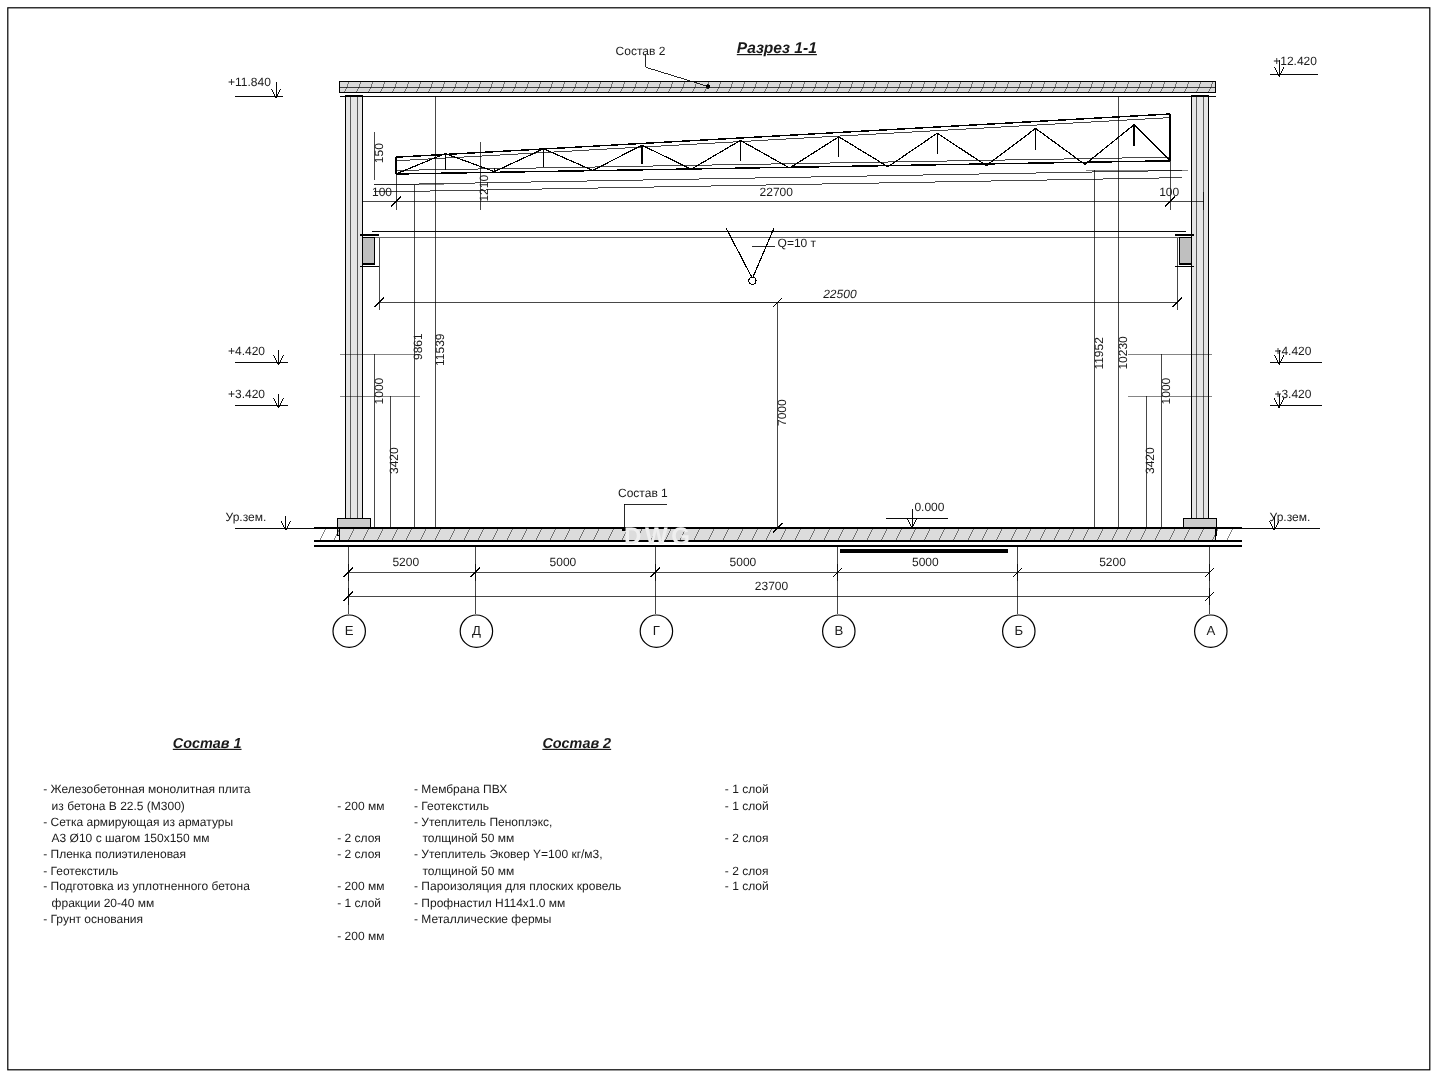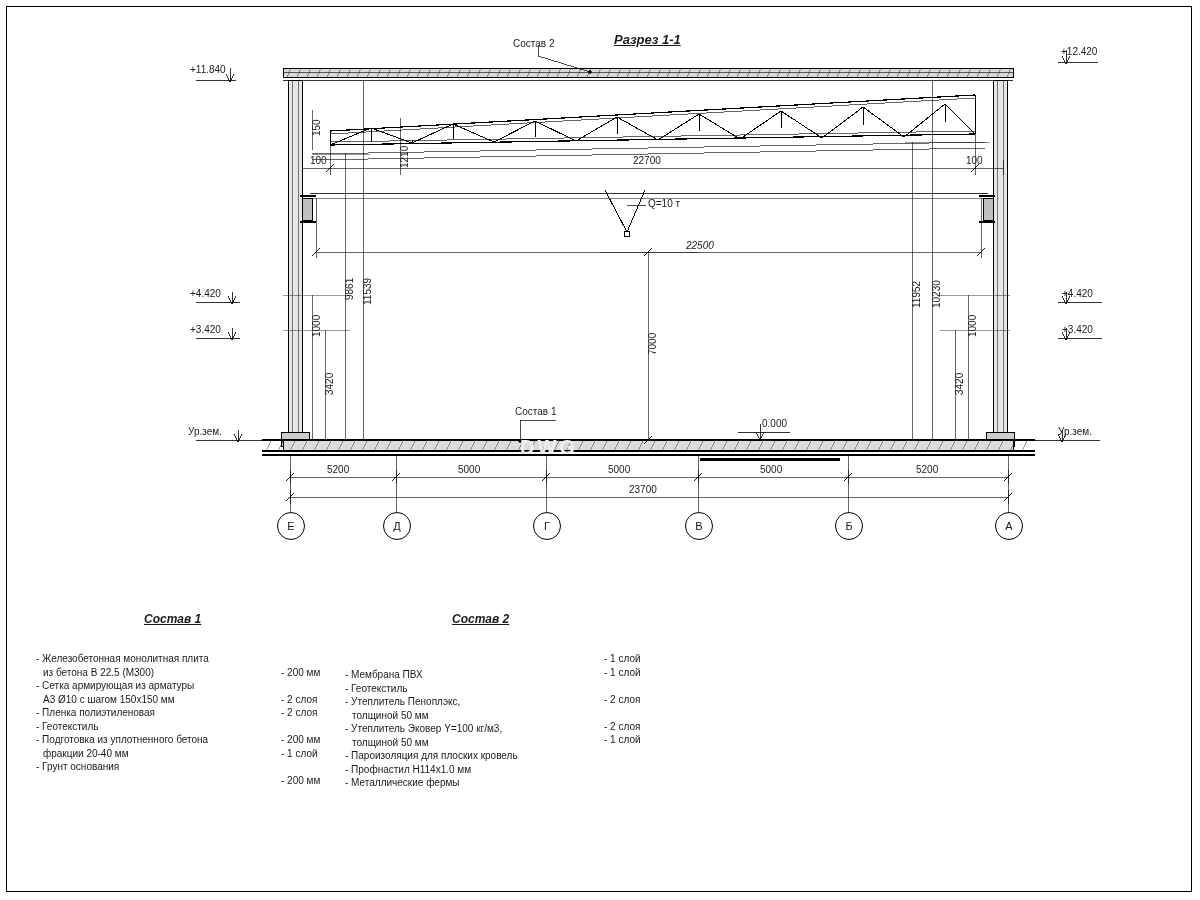--- a/index.html
+++ b/index.html
@@ -477,21 +477,21 @@
     <div class="row" style="margin-top:13.5px">- 200 мм</div>
     <div class="row" style="margin-top:13.5px">- 2 слоя</div>
     <div class="row">- 2 слоя</div>
     <div class="row" style="margin-top:13.5px">- 200 мм</div>
     <div class="row">- 1 слой</div>
     <div class="row" style="margin-top:13.5px">- 200 мм</div>
   </div>
 
   <div class="sectitle" style="left:452px;top:612px;">Состав 2</div>
 
-  <div class="spec" style="left:345px;top:652px;margin-top:16px;">
+  <div class="spec" style="left:345px;top:652px;">
     <div class="row">- Мембрана ПВХ</div>
     <div class="row">- Геотекстиль</div>
     <div class="row two">
       <div>- Утеплитель Пеноплэкс,</div>
       <div style="padding-left:7px">толщиной 50 мм</div>
     </div>
     <div class="row two">
       <div>- Утеплитель Эковер Y=100 кг/м3,</div>
       <div style="padding-left:7px">толщиной 50 мм</div>
     </div>

